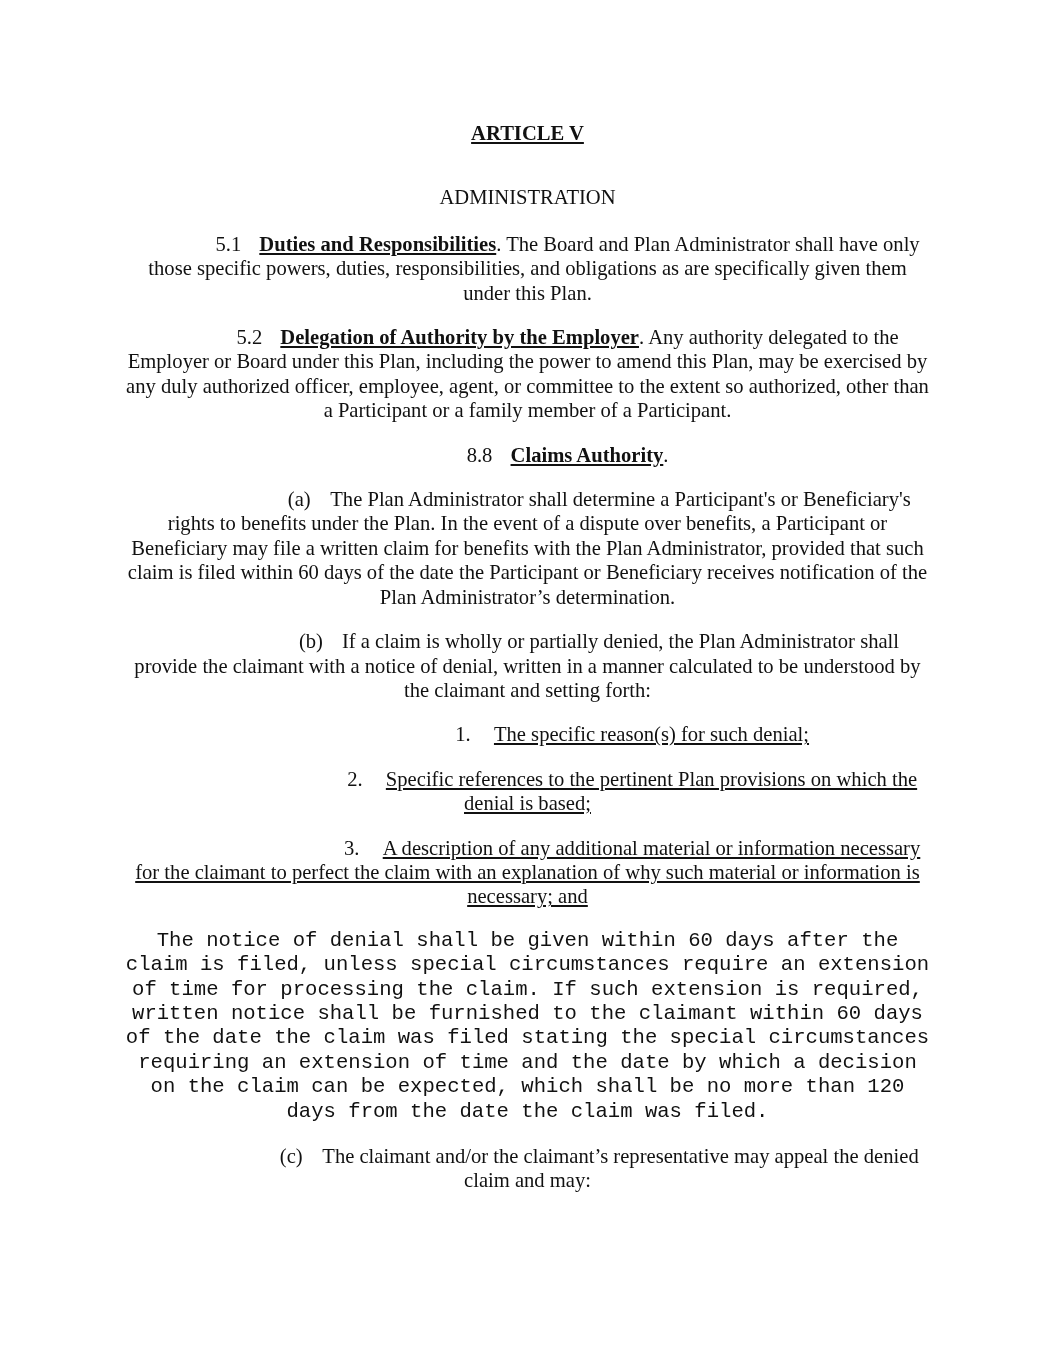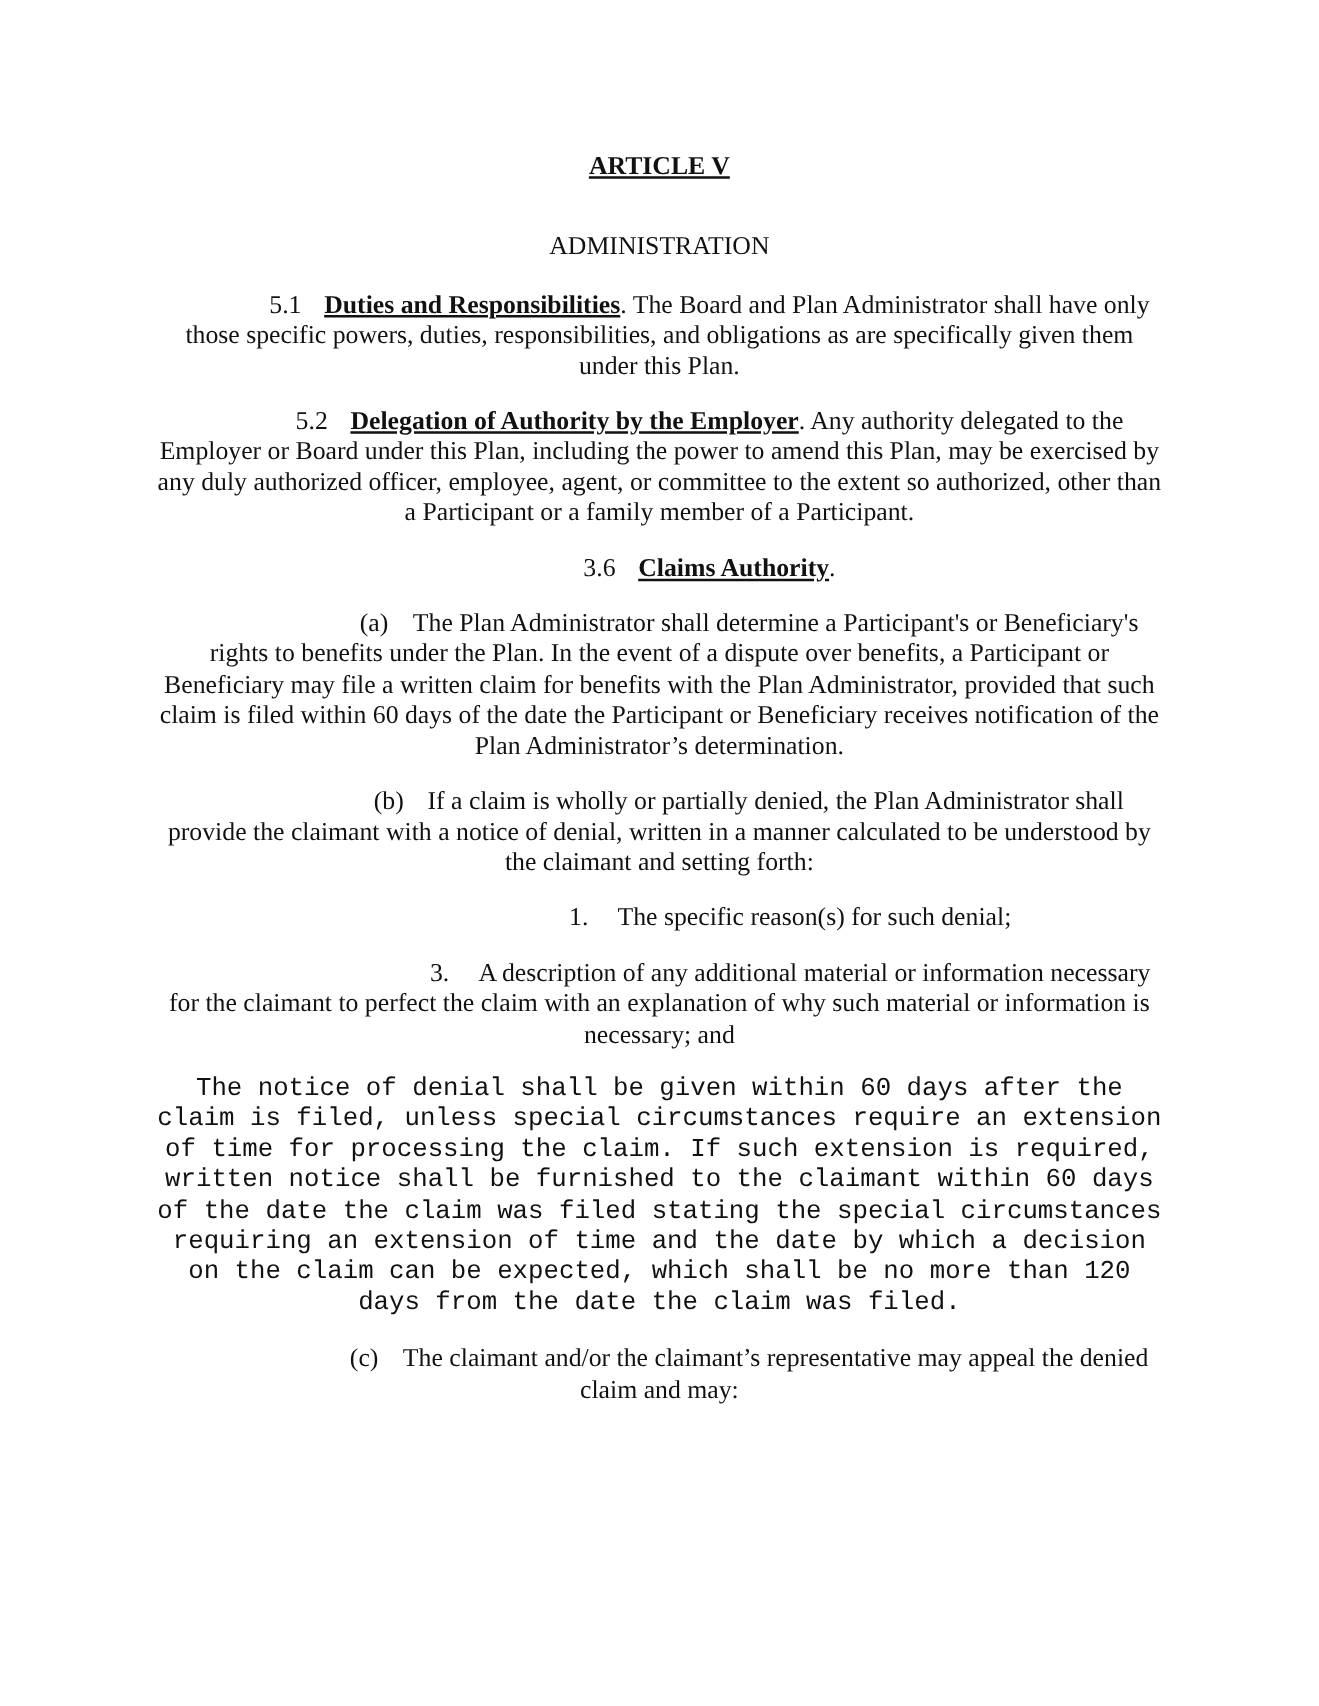--- a/index.html
+++ b/index.html
@@ -33,21 +33,21 @@
   .heading-subtitle {
     font-weight: normal;
     margin-top: 40px;
   }
   .para {
     margin: 0 0 20px 0;
     text-align: center;
   }
   .para.section { text-indent: 62px; }
   .para.sub     { text-indent: 124px; }
-  .para.num     { text-indent: 186px; }
+  .para.num     { text-indent: 186px; text-decoration: underline; }
   .para.plain   { text-indent: 0; font-family: Liberation Mono, monospace; }
   .tab-label {
     display: inline-block;
     width: 62px;
     text-indent: 0;
   }
   .para-heading {
     font-weight: bold;
     text-decoration: underline;
   }
@@ -59,21 +59,22 @@
 <body>
 
 <div class="page">
   <div class="doc-heading">
     <div class="heading-title">ARTICLE V</div>
     <div class="heading-subtitle">ADMINISTRATION</div>
   </div>
   <div>
       <p class="para section"><span class="tab-label">5.1</span><span class="para-heading">Duties and Responsibilities</span><span class="para-text">. The Board and Plan Administrator shall have only those specific powers, duties, responsibilities, and obligations as are specifically given them under this Plan.</span></p>
       <p class="para section"><span class="tab-label">5.2</span><span class="para-heading">Delegation of Authority by the Employer</span><span class="para-text">. Any authority delegated to the Employer or Board under this Plan, including the power to amend this Plan, may be exercised by any duly authorized officer, employee, agent, or committee to the extent so authorized, other than a Participant or a family member of a Participant.</span></p>
-      <p class="para section"><span class="tab-label">3.6</span><span class="para-heading">Claims Authority</span><span class="para-text">.</span></p>
+      <p class="para section"><span class="tab-label">8.8</span><span class="para-heading">Claims Authority</span><span class="para-text">.</span></p>
       <p class="para sub"><span class="tab-label">(a)</span><span class="para-text">The Plan Administrator shall determine a Participant's or Beneficiary's rights to benefits under the Plan. In the event of a dispute over benefits, a Participant or Beneficiary may file a written claim for benefits with the Plan Administrator, provided that such claim is filed within 60 days of the date the Participant or Beneficiary receives notification of the Plan Administrator’s determination.</span></p>
       <p class="para sub"><span class="tab-label">(b)</span><span class="para-text">If a claim is wholly or partially denied, the Plan Administrator shall provide the claimant with a notice of denial, written in a manner calculated to be understood by the claimant and setting forth:</span></p>
       <p class="para num"><span class="tab-label">1.</span><span class="para-text">The specific reason(s) for such denial;</span></p>
+      <p class="para num"><span class="tab-label">2.</span><span class="para-text">Specific references to the pertinent Plan provisions on which the denial is based;</span></p>
       <p class="para num"><span class="tab-label">3.</span><span class="para-text">A description of any additional material or information necessary for the claimant to perfect the claim with an explanation of why such material or information is necessary; and</span></p>
       <p class="para plain"><span class="para-text">The notice of denial shall be given within 60 days after the claim is filed, unless special circumstances require an extension of time for processing the claim. If such extension is required, written notice shall be furnished to the claimant within 60 days of the date the claim was filed stating the special circumstances requiring an extension of time and the date by which a decision on the claim can be expected, which shall be no more than 120 days from the date the claim was filed.</span></p>
       <p class="para sub"><span class="tab-label">(c)</span><span class="para-text">The claimant and/or the claimant’s representative may appeal the denied claim and may:</span></p>
     </div>
 </div>
 
 </body></html>

